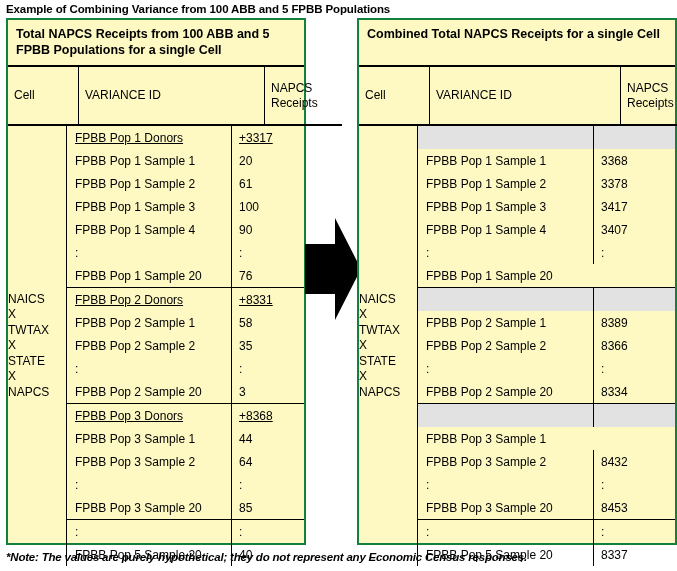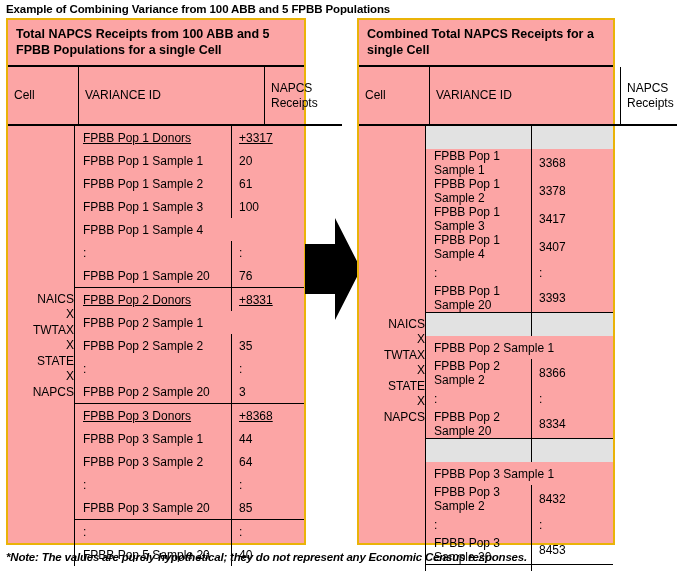--- a/index.html
+++ b/index.html
@@ -36,25 +36,25 @@
     font-style: italic;
     font-weight: bold;
     letter-spacing: -0.2px;
     white-space: nowrap;
   }
 
   
   .tbl {
     position: absolute;
     box-sizing: border-box;
-    border: 2px solid #eab308;
-    background: #fca5a5;
+    border: 2px solid #15803d;
+    background: #fef9c3;
   }
   #left-table  { left: 6px;   top: 18px; width: 300px; height: 527px; }
-  #right-table { left: 357px; top: 18px; width: 258px; height: 527px; }
+  #right-table { left: 357px; top: 18px; width: 320px; height: 527px; }
 
   .tbl-title {
     box-sizing: border-box;
     border-bottom: 2px solid #000;
     font-size: 12.5px;
     font-weight: bold;
     line-height: 16px;
     padding: 6px 8px 6px 8px;
     height: 47px;
   }
@@ -89,23 +89,21 @@
   .hdr .cellbox:last-child { border-right: none; }
 
   
   .body-wrap { display: table; width: 100%; table-layout: fixed; }
   .body-cellcol {
     display: table-cell;
     vertical-align: middle;
     border-right: 1.5px solid #000;
     font-size: 12px;
     line-height: 15.5px;
-    padding-left: 8px;
     white-space: pre-line;
-    text-align: right;
   }
   #left-table  .body-cellcol { width: 58px; }
   #right-table .body-cellcol { width: 58px; }
   .body-sections { display: table-cell; vertical-align: top; padding: 0; margin-top: 8px; }
 
   .section { border-bottom: 1.5px solid #000; }
   .section.last { border-bottom: none; }
 
   .drow { display: table; width: 100%; table-layout: fixed; }
   .drow > div { display: table-cell; vertical-align: middle; }
@@ -166,37 +164,39 @@
           <div class="drow">
             <div class="dlabel"><span>FPBB Pop 1 Sample 2</span></div>
             <div class="dval"><span>61</span></div>
           </div>
           <div class="drow">
             <div class="dlabel"><span>FPBB Pop 1 Sample 3</span></div>
             <div class="dval"><span>100</span></div>
           </div>
           <div class="drow">
             <div class="dlabel"><span>FPBB Pop 1 Sample 4</span></div>
+            <div class="dval"><span>90</span></div>
           </div>
           <div class="drow">
             <div class="dlabel"><span>:</span></div>
             <div class="dval"><span>:</span></div>
           </div>
           <div class="drow">
             <div class="dlabel"><span>FPBB Pop 1 Sample 20</span></div>
             <div class="dval"><span>76</span></div>
           </div>
         </div>
         <div class="section">
           <div class="drow donors">
             <div class="dlabel"><span>FPBB Pop 2 Donors</span></div>
             <div class="dval"><span>+8331</span></div>
           </div>
           <div class="drow">
             <div class="dlabel"><span>FPBB Pop 2 Sample 1</span></div>
+            <div class="dval"><span>58</span></div>
           </div>
           <div class="drow">
             <div class="dlabel"><span>FPBB Pop 2 Sample 2</span></div>
             <div class="dval"><span>35</span></div>
           </div>
           <div class="drow">
             <div class="dlabel"><span>:</span></div>
             <div class="dval"><span>:</span></div>
           </div>
           <div class="drow">
@@ -284,30 +284,30 @@
           <div class="drow">
             <div class="dlabel"><span>FPBB Pop 1 Sample 4</span></div>
             <div class="dval"><span>3407</span></div>
           </div>
           <div class="drow">
             <div class="dlabel"><span>:</span></div>
             <div class="dval"><span>:</span></div>
           </div>
           <div class="drow">
             <div class="dlabel"><span>FPBB Pop 1 Sample 20</span></div>
-            <div class="dval"><span>3393</span></div>
           </div>
         </div>
         <div class="section">
           <div class="drow shaded">
             <div class="dlabel"><span></span></div>
             <div class="dval"><span></span></div>
           </div>
           <div class="drow">
             <div class="dlabel"><span>FPBB Pop 2 Sample 1</span></div>
+            <div class="dval"><span>8389</span></div>
           </div>
           <div class="drow">
             <div class="dlabel"><span>FPBB Pop 2 Sample 2</span></div>
             <div class="dval"><span>8366</span></div>
           </div>
           <div class="drow">
             <div class="dlabel"><span>:</span></div>
             <div class="dval"><span>:</span></div>
           </div>
           <div class="drow">

